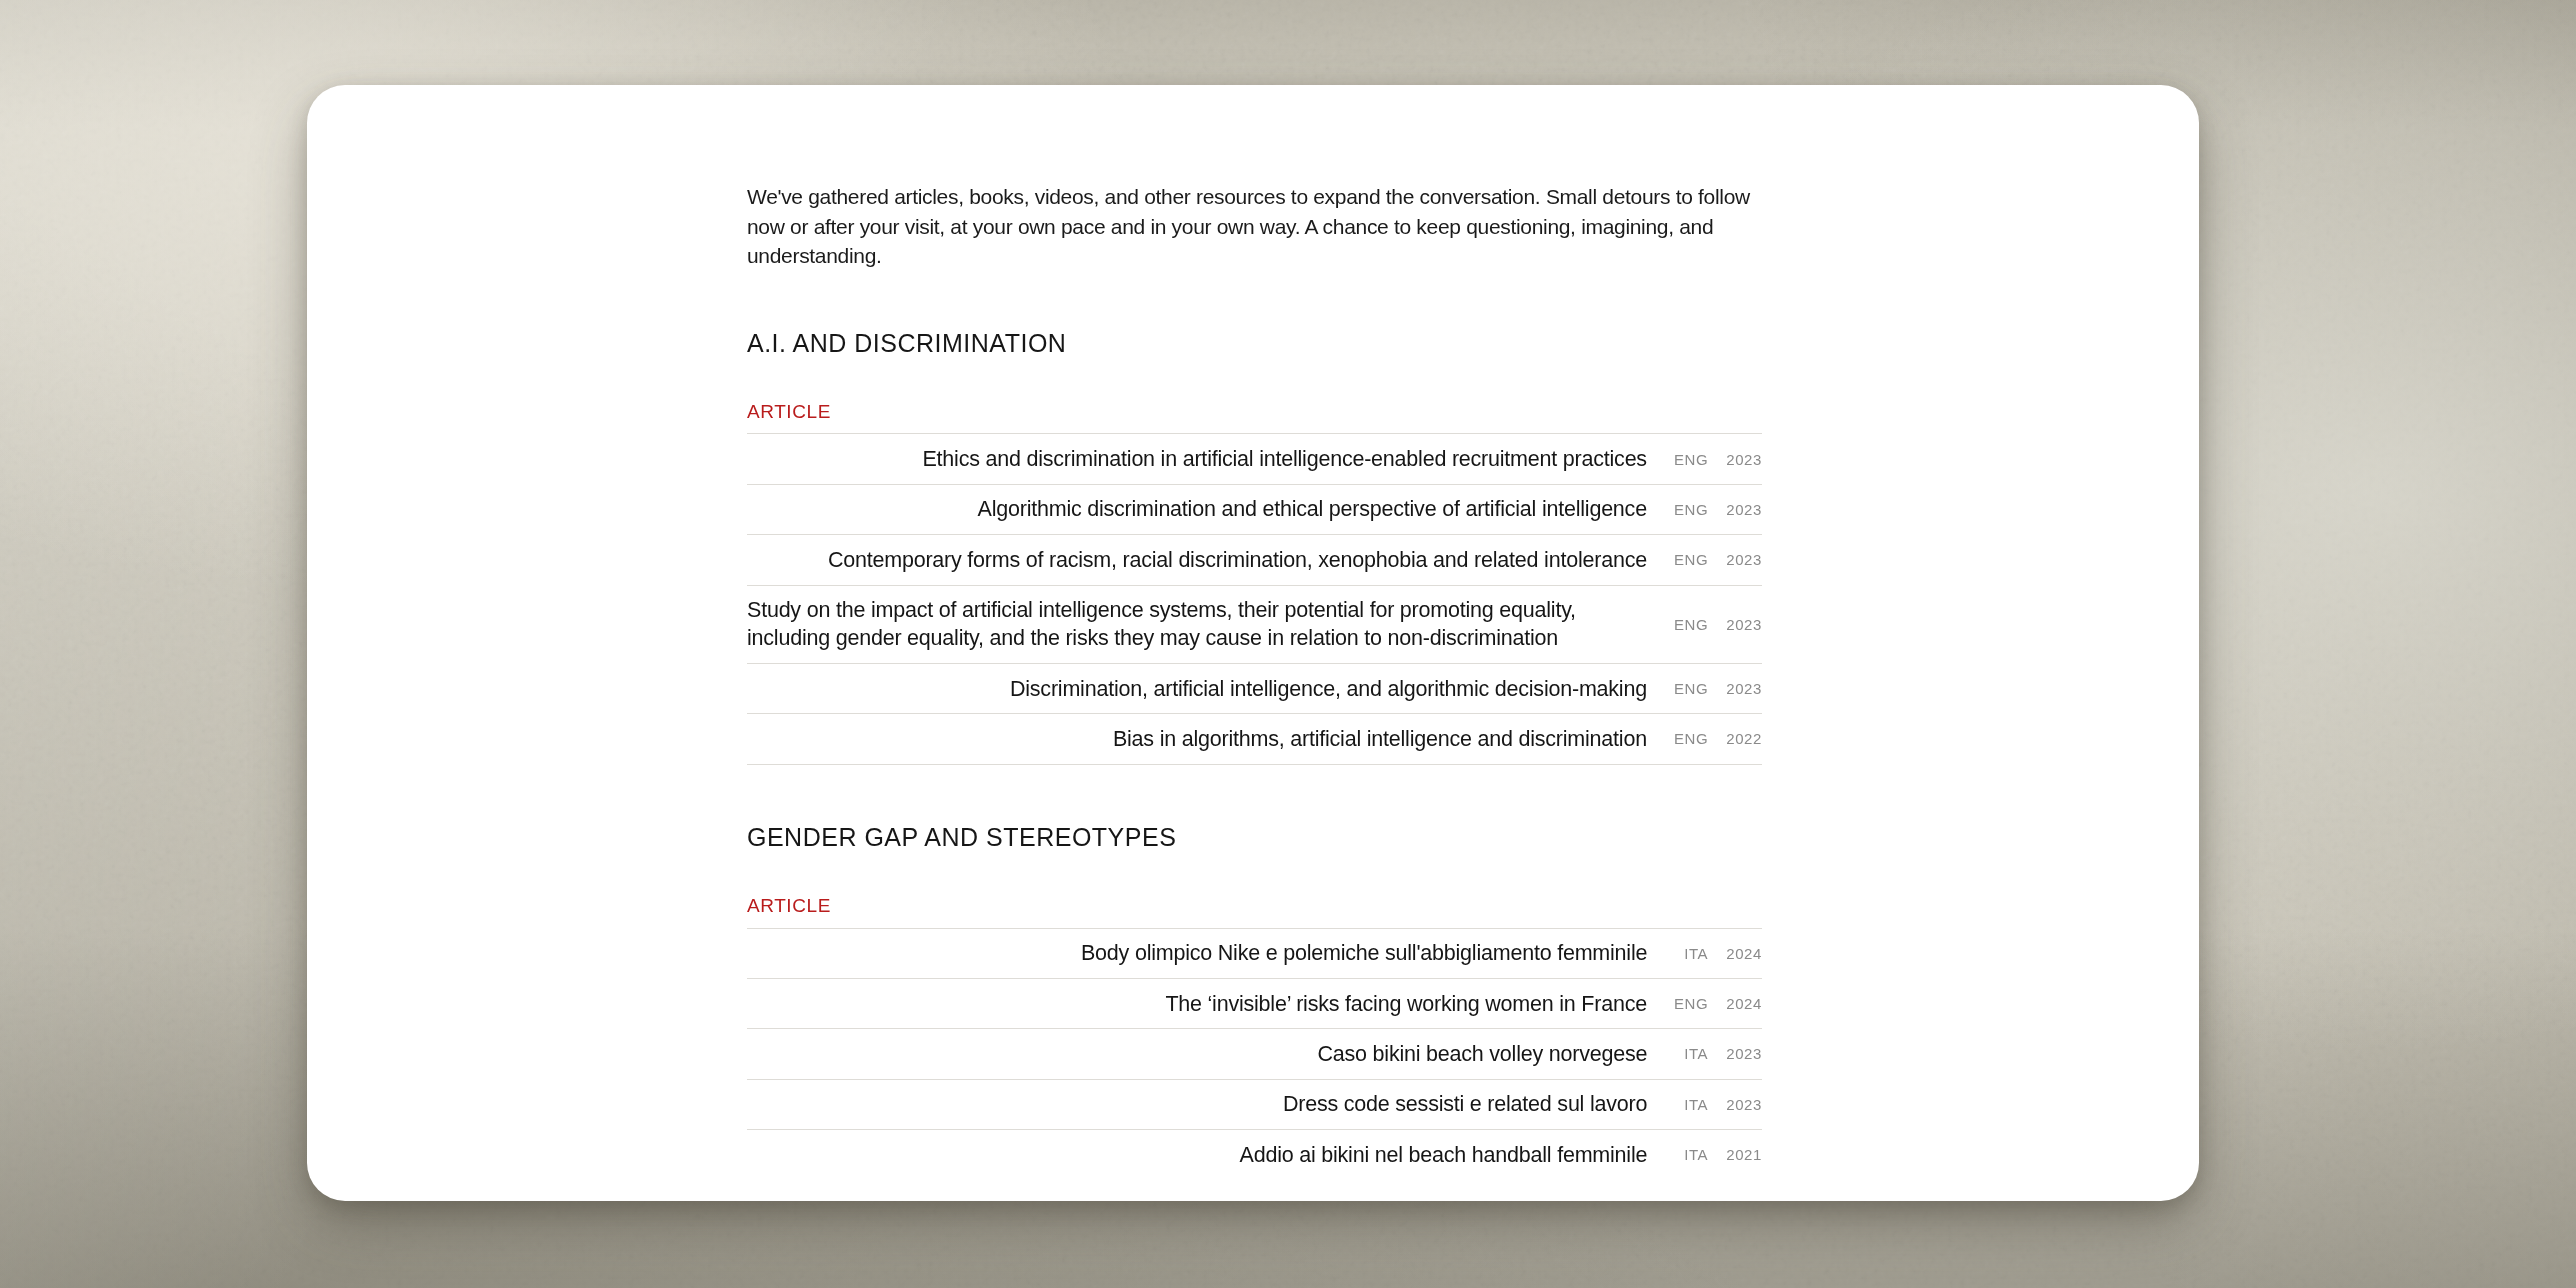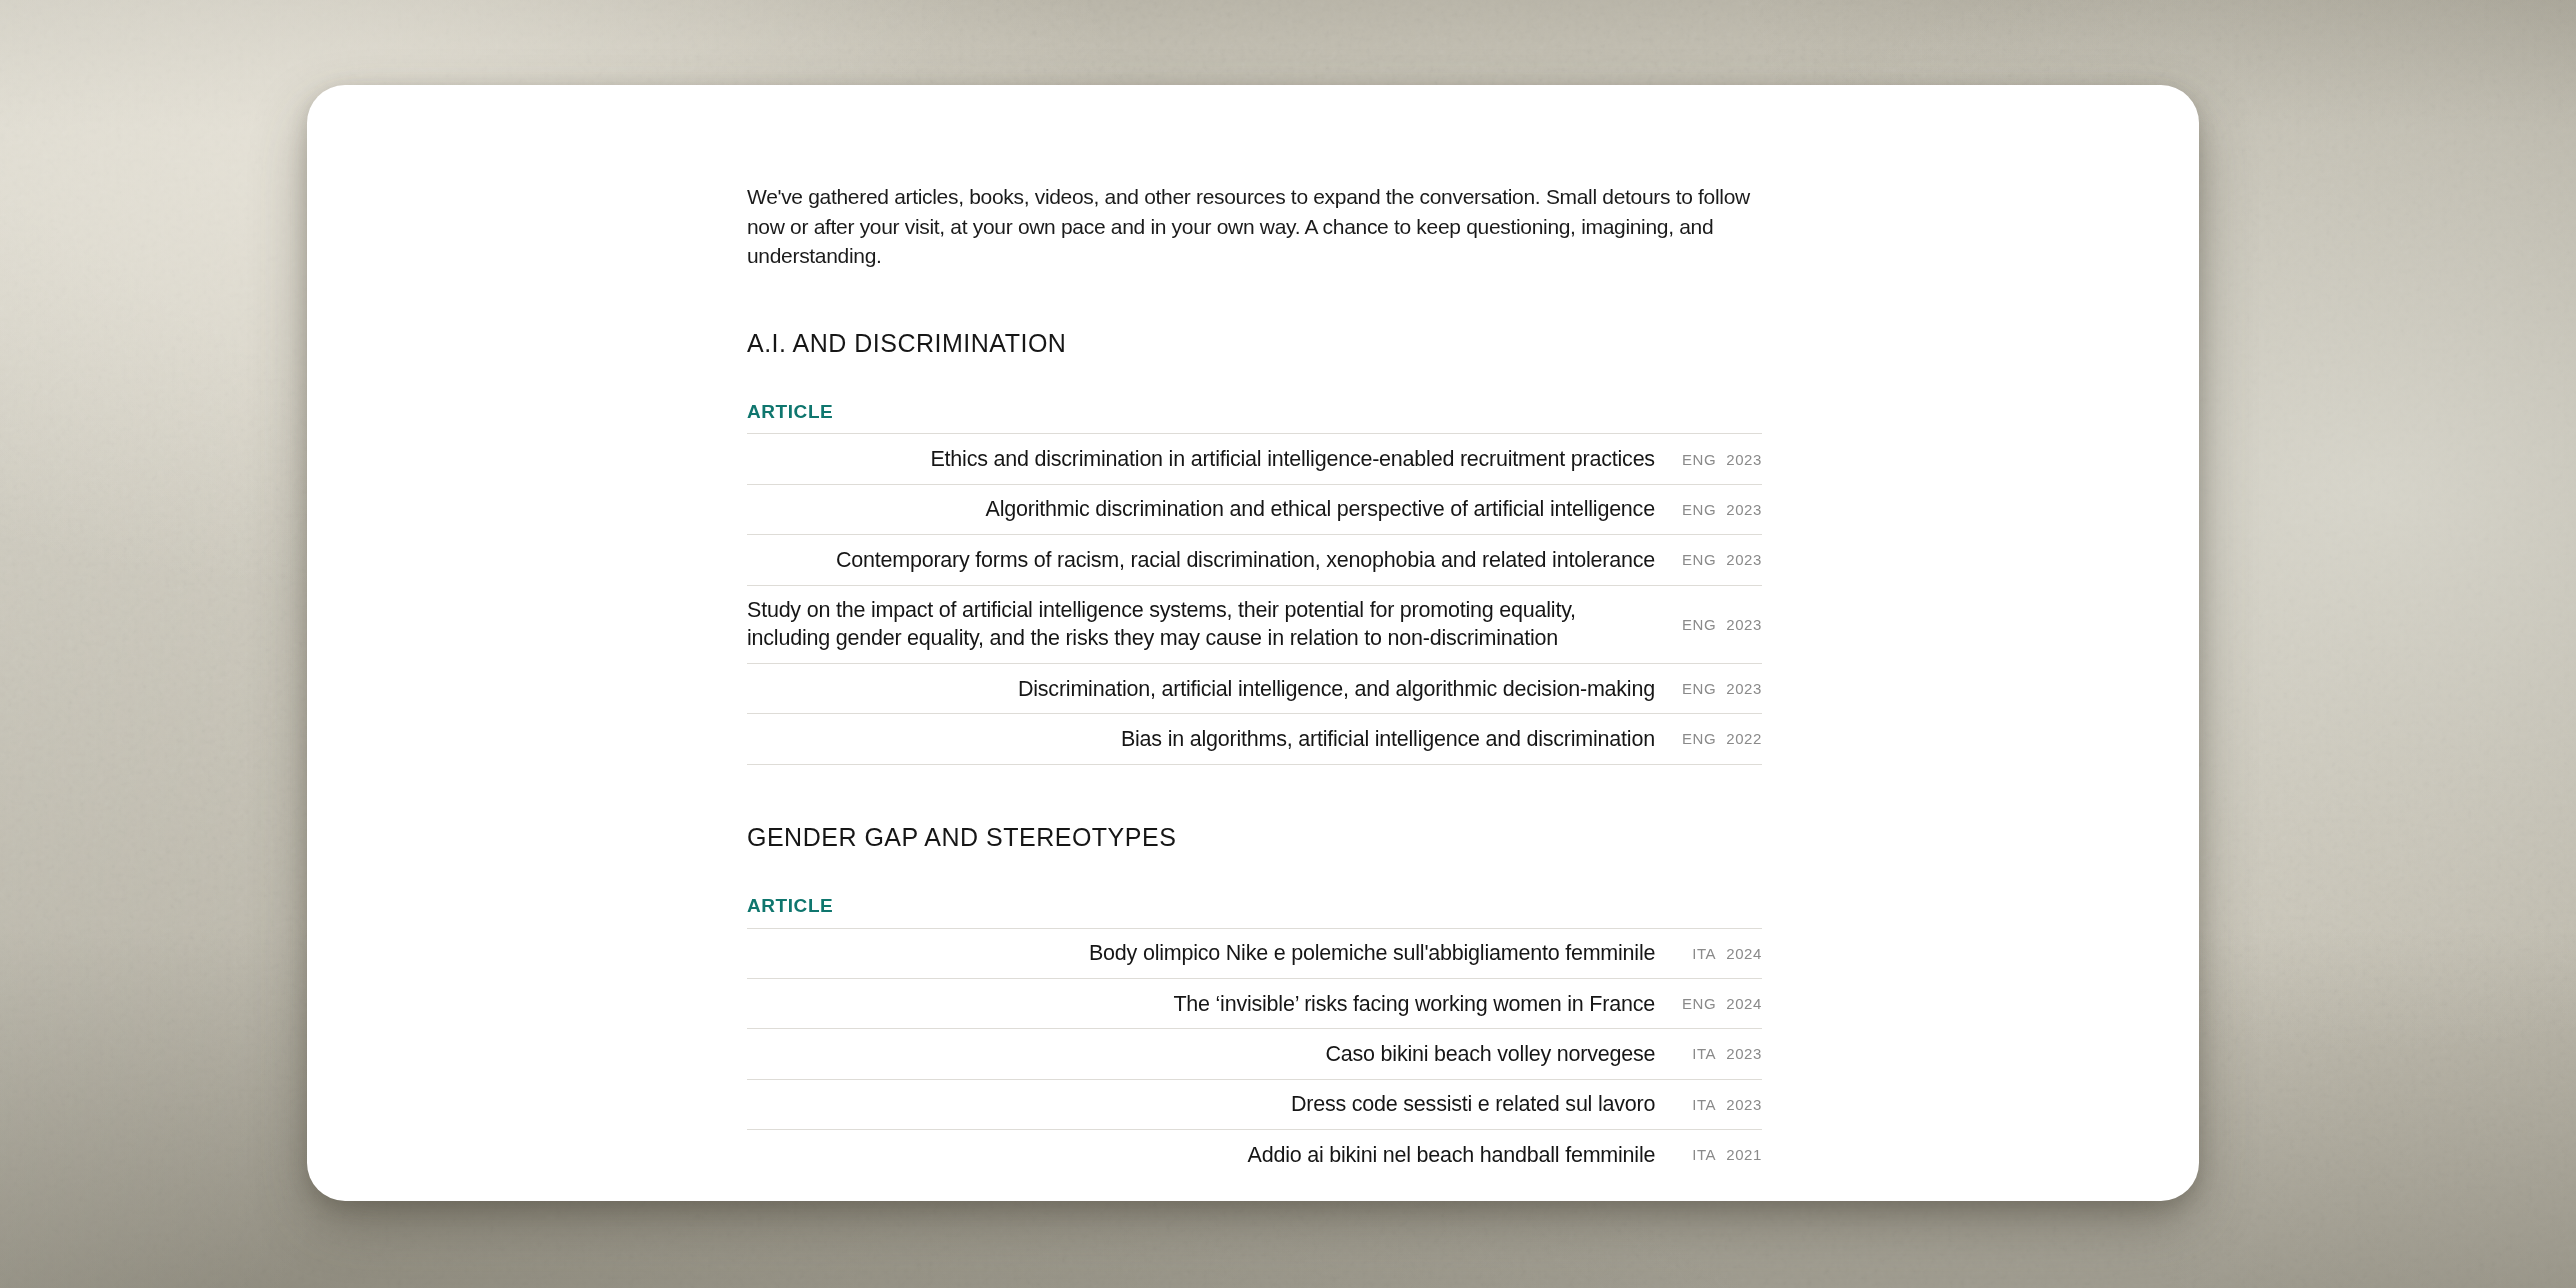--- a/index.html
+++ b/index.html
@@ -41,37 +41,37 @@
     color:#1b1b1b; max-width:1093px;
   }
 
   .section { margin-top:55px; }
   .section-title {
     font-size:25px; line-height:34px; font-weight:500;
     letter-spacing:0.02em; color:#161616;
   }
   .category-label {
     margin-top:39px;
-    font-size:19px; line-height:25.5px; font-weight:700;
-    letter-spacing:0.03em; color:#0f766e;
+    font-size:19px; line-height:25.5px; font-weight:400;
+    letter-spacing:0.03em; color:#b91c1c;
   }
   .resource-list { margin-top:9.4px; list-style:none; }
   .resource-list.closed { border-bottom:0.7px solid #dedcd7; }
   .resource-row {
     display:flex; align-items:center; justify-content:flex-end; gap:27px;
     border-top:0.7px solid #dedcd7;
     padding:10.7px 0;
     cursor:pointer;
   }
   .row-title {
     font-size:21.5px; line-height:28px; letter-spacing:-0.01em;
     color:#161616; max-width:974px;
   }
   .row-meta {
-    display:flex; align-items:center; gap:10px;
+    display:flex; align-items:center; gap:18px;
     font-size:15px; letter-spacing:0.04em; color:#8a8a8a;
     white-space:nowrap; flex:0 0 auto;
   }
   .lang { display:inline-block; min-width:34px; text-align:right; }
   .year { display:inline-block; min-width:35px; text-align:right; }
 </style>
 </head>
 <body>
 
 <div class="page-bg">

